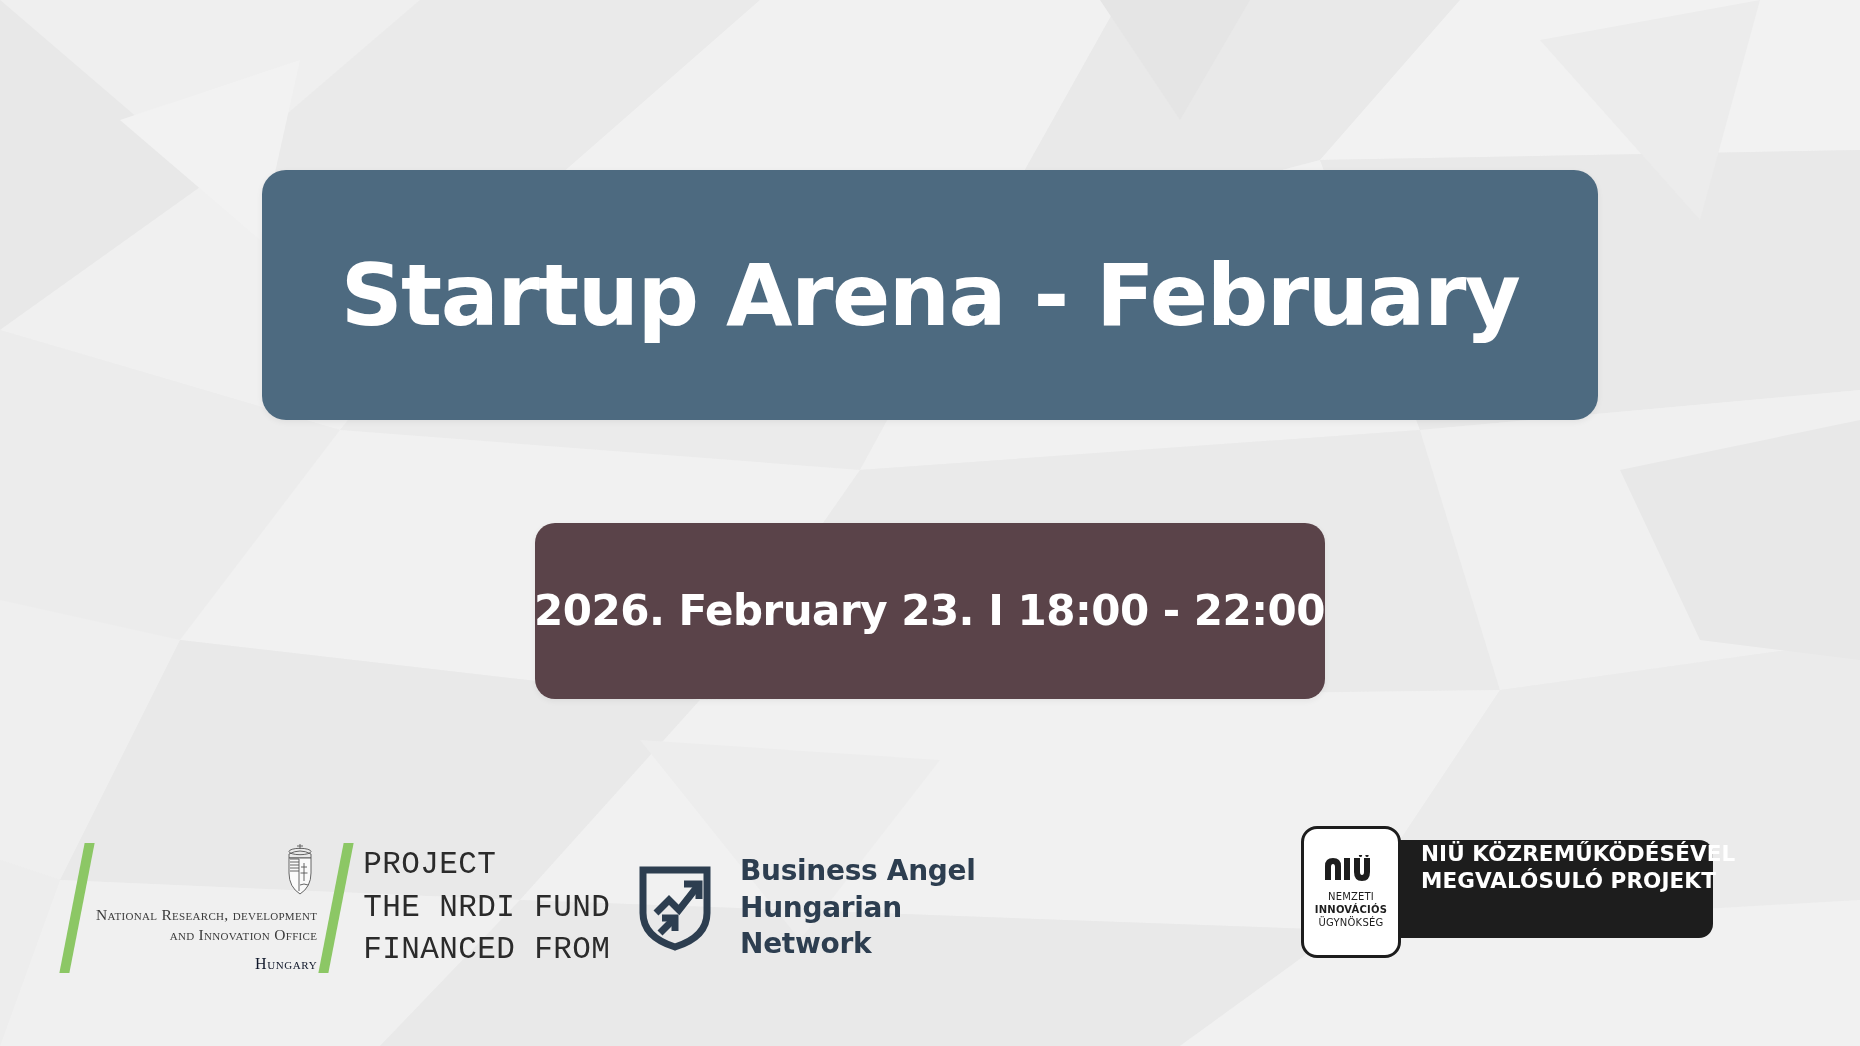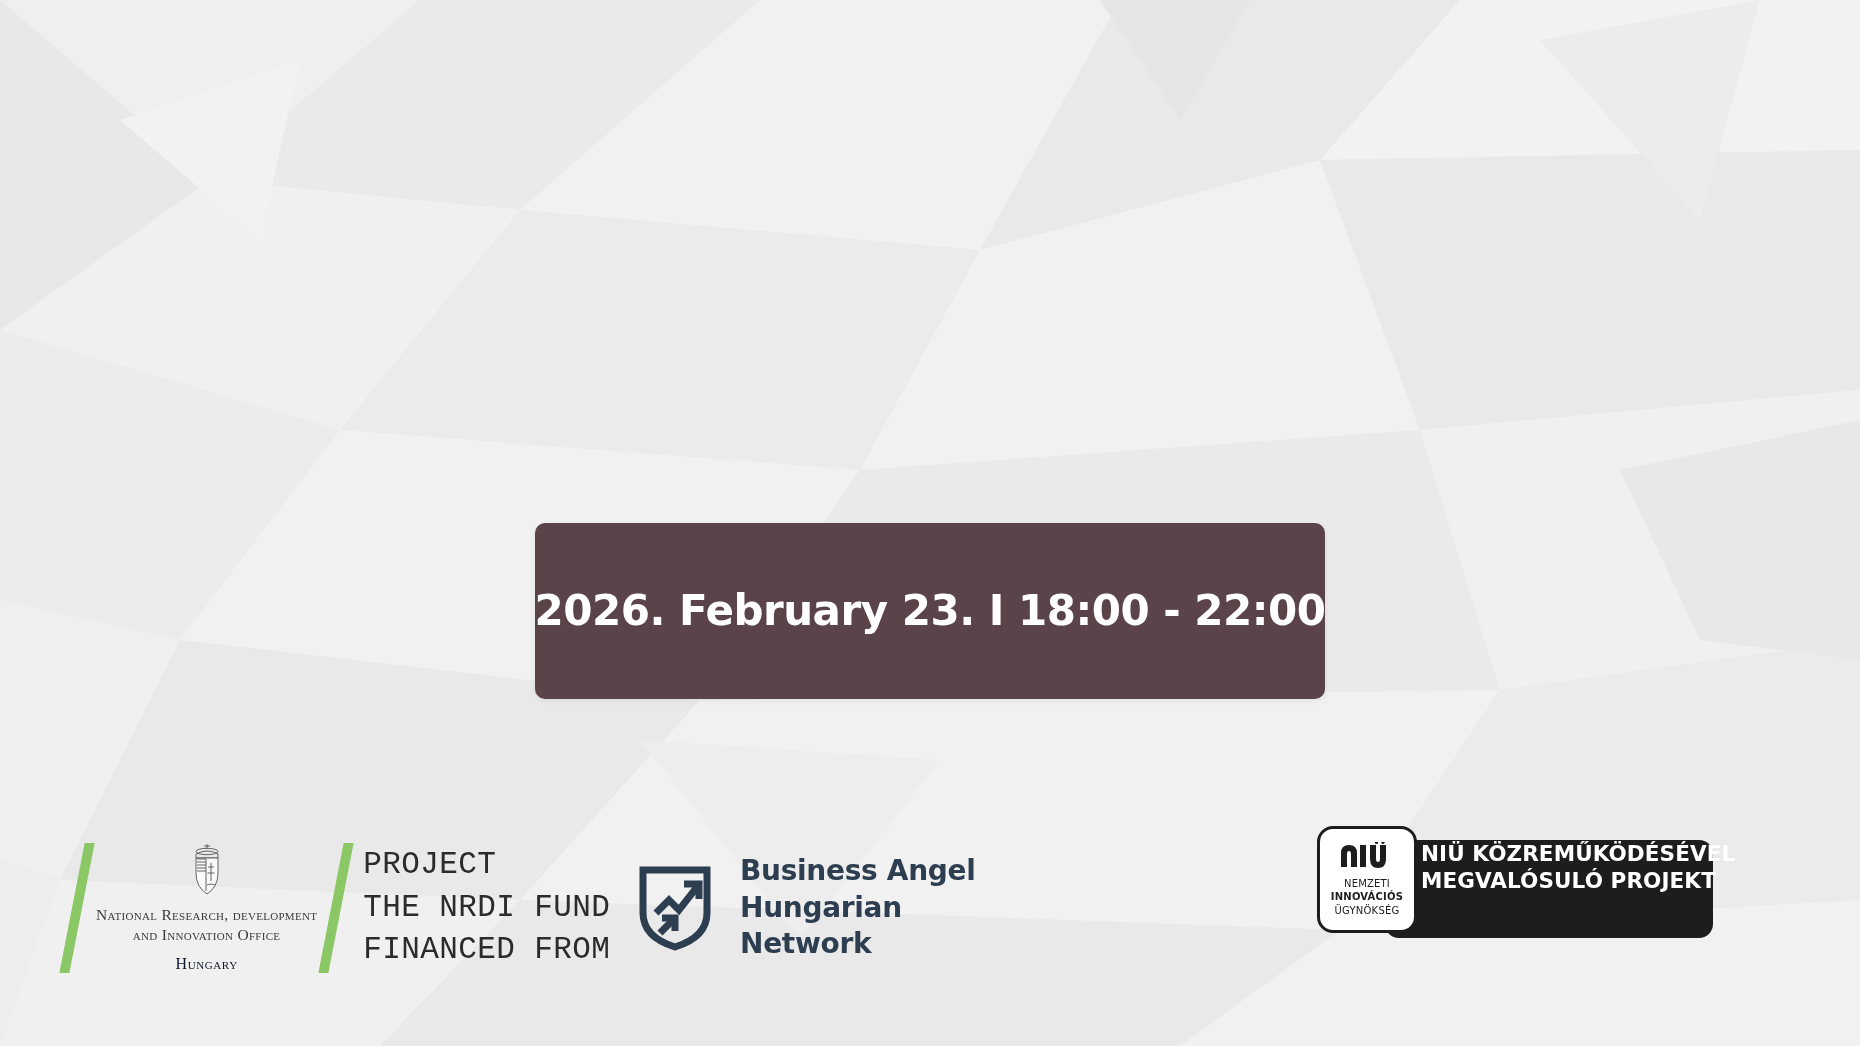--- a/index.html
+++ b/index.html
@@ -59,26 +59,26 @@
   }
 
   
   #info-box {
     position: absolute;
     left: 535px;
     top: 523px;
     width: 790px;
     height: 176px;
     background: #5a4349;
-    border-radius: 10px;
+    border-radius: 20px;
     z-index: 3;
     display: flex;
     flex-direction: row;
     align-items: center;
-    justify-content: center;
+    justify-content: flex-end;
     box-shadow: 0 2px 6px rgba(0,0,0,0.06);
   }
   #info-datetime {
     color: #ffffff;
     font-family: "DejaVu Sans", sans-serif;
     font-weight: bold;
     font-size: 42px;
     letter-spacing: -0.5px;
     line-height: 1.15;
     white-space: nowrap;
@@ -118,21 +118,21 @@
     width: 10px;
     height: 130px;
     background: #8cc765;
     transform: skewX(-11deg);
     flex: none;
   }
   #nrdi-center {
     width: 232px;
     display: flex;
     flex-direction: column;
-    align-items: center;
+    align-items: flex-end;
     justify-content: center;
     margin: 0 14px;
   }
   #nrdi-crest {
     width: 34px;
     height: 56px;
     margin-bottom: 8px;
   }
   .nrdi-line {
     font-family: "Liberation Serif", serif;
@@ -216,24 +216,24 @@
     color: #ffffff;
     font-family: "DejaVu Sans", sans-serif;
     font-weight: bold;
     font-size: 21.5px;
     letter-spacing: 0.1px;
     line-height: 1.26;
     white-space: nowrap;
   }
   #niu-white-card {
     position: absolute;
-    left: 16px;
+    left: 0;
     top: 0;
     width: 100px;
-    height: 107px;
+    height: 132px;
     background: #ffffff;
     border: 3px solid #1d1d1d;
     border-radius: 16px;
     box-sizing: border-box;
     display: flex;
     flex-direction: column;
     align-items: center;
     justify-content: center;
     z-index: 2;
   }
@@ -284,20 +284,23 @@
       <polygon points="520,900 1340,930 1180,1046 380,1046" fill="#e9e9e9"></polygon>
       <polygon points="1340,930 1860,900 1860,1046 1180,1046" fill="#f1f1f1"></polygon>
       <polygon points="1100,0 1250,0 1180,120" fill="#e5e5e5"></polygon>
       <polygon points="1540,40 1760,0 1700,220" fill="#ececec"></polygon>
       <polygon points="1620,470 1860,420 1860,660 1700,640" fill="#e8e8e8"></polygon>
       <polygon points="640,740 940,760 800,940" fill="#ededed"></polygon>
       <polygon points="120,120 300,60 260,240" fill="#f2f2f2"></polygon>
     </g>
   </svg>
 
+  <div id="title-banner">
+    <div id="title-text">Startup Arena - February</div>
+  </div>
 
   <div id="info-box">
     <div id="info-datetime">2026. February 23. I 18:00 - 22:00</div>
   </div>
 
   <div id="logo-strip">
 
     <div id="nrdi-logo">
       <div class="green-slash"></div>
 

